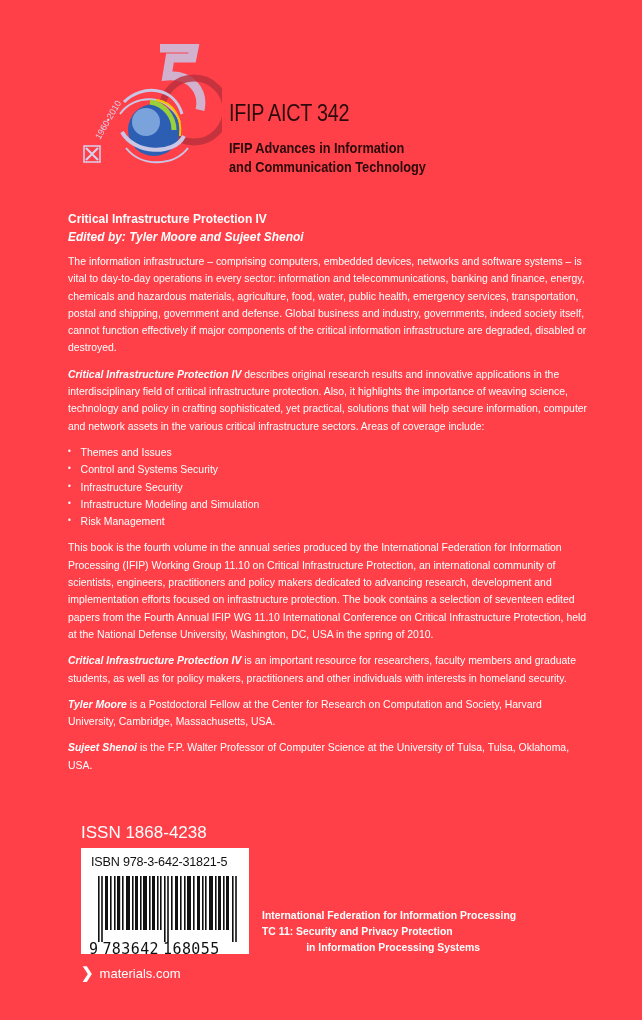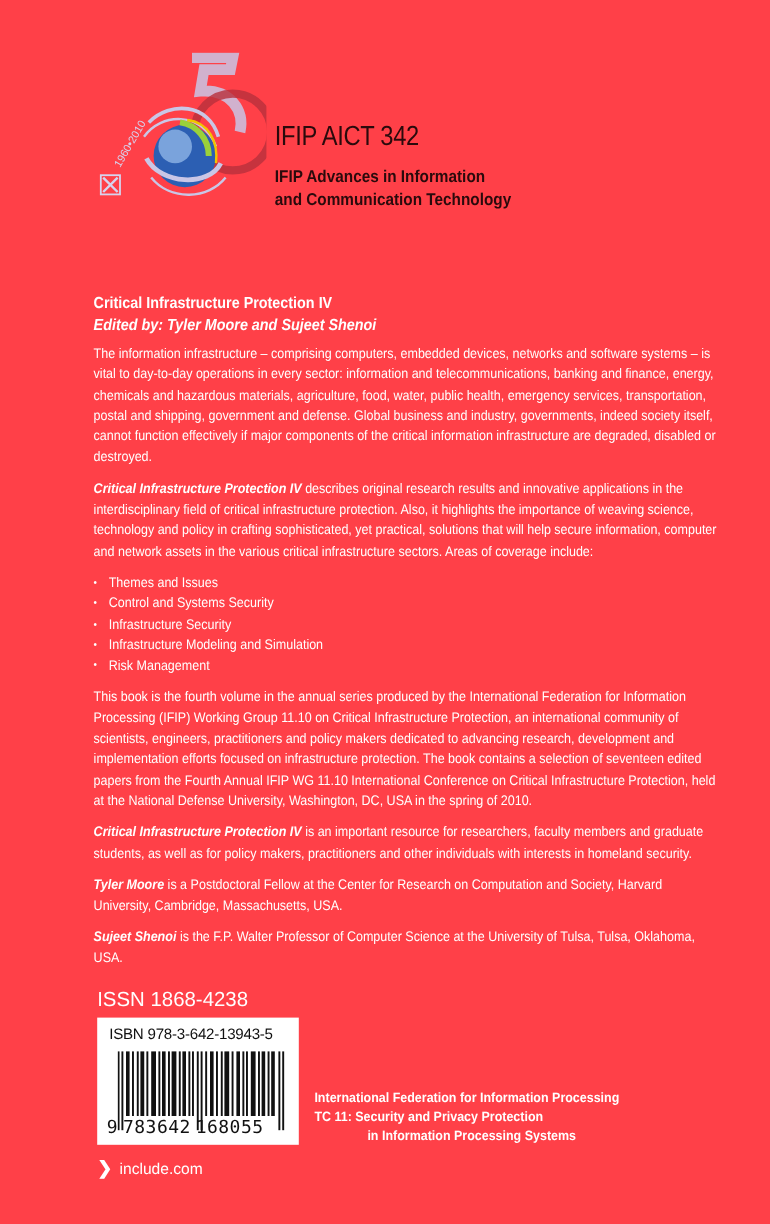--- a/index.html
+++ b/index.html
@@ -6,34 +6,34 @@
   body {
     width:642px; height:1020px; overflow:hidden;
     background:#ff4048;
     font-family:"Liberation Sans", sans-serif;
     color:#fff;
     position:relative;
   }
   .logo { position:absolute; left:82px; top:44px; width:140px; height:130px; }
   .series-code { position:absolute; left:229px; top:100px; font-size:23px; color:#2a0a0c; font-family:"Liberation Sans", sans-serif; letter-spacing:-0.3px; transform:scaleX(0.86); transform-origin:left top; }
   .series-name { position:absolute; left:229px; top:139px; font-size:14.2px; font-weight:bold; color:#2a0a0c; line-height:19px; transform:scaleX(0.9); transform-origin:left top; white-space:nowrap; }
-  .content { position:absolute; left:78px; top:210px; width:520px; font-size:11.6px; line-height:17.3px;margin-top:34px; }
+  .content { position:absolute; left:68px; top:210px; width:520px; font-size:11.6px; line-height:17.3px; }
   .content .cond { transform:scaleX(0.9); transform-origin:left top; width:578px; }
   .book-title { font-weight:bold; font-size:13.3px; line-height:18px; }
   .editors { font-weight:bold; font-style:italic; font-size:13.3px; line-height:18px; margin-bottom:6px; }
   p { margin:0 0 9px 0; }
   .em { font-weight:bold; font-style:italic; }
   ul { list-style:none; margin:0 0 9px 0; padding:0; }
   ul li { position:relative; padding-left:14px; line-height:17.3px; }
   ul li::before { content:"•"; position:absolute; left:0; top:0; font-size:9px; }
   .issn { position:absolute; left:81px; top:823px; font-size:17px; }
   .barcode-box { position:absolute; left:81px; top:848px; width:168px; height:106px; background:#fff; color:#111; }
   .isbn-label { position:absolute; left:10px; top:7px; font-size:12.6px; letter-spacing:-0.2px; white-space:nowrap; }
   .bars { position:absolute; left:17px; top:28px; width:140px; height:66px; }
-  .barnum { position:absolute; left:8px; top:82px; font-size:15px; font-family:"DejaVu Sans Mono", monospace; background:transparent; letter-spacing:0.4px; }
+  .barnum { position:absolute; left:8px; top:92px; font-size:15px; font-family:"DejaVu Sans Mono", monospace; background:transparent; letter-spacing:0.4px; }
   .barnum span.gap { display:inline-block; width:4px; }
   .org { position:absolute; left:262px; top:907px; font-size:11.3px; font-weight:bold; line-height:16px; transform:scaleX(0.92); transform-origin:left top; white-space:nowrap; }
   .org .indent { padding-left:48px; }
   .springer { position:absolute; left:81px; top:964px; font-size:13px; display:flex; align-items:center; gap:6px; }
   .chev { font-weight:bold; font-size:15px; }
 </style>
 </head>
 <body>
 
 <div class="logo">
@@ -89,21 +89,21 @@
 
     <p><span class="em">Tyler Moore</span><span> is a Postdoctoral Fellow at the Center for Research on Computation and Society, Harvard University, Cambridge, Massachusetts, USA.</span></p>
 
     <p><span class="em">Sujeet Shenoi</span><span> is the F.P. Walter Professor of Computer Science at the University of Tulsa, Tulsa, Oklahoma, USA.</span></p>
   </div>
 </div>
 
 <div class="issn">ISSN 1868-4238</div>
 
 <div class="barcode-box">
-  <div class="isbn-label">ISBN 978-3-642-13943-5</div>
+  <div class="isbn-label">ISBN 978-3-642-31821-5</div>
   <svg class="bars" viewBox="0 0 140 66" preserveAspectRatio="none">
     <g fill="#111">
       <rect x="0" y="0" width="1.6" height="66"></rect>
         <rect x="3.2" y="0" width="1.6" height="66"></rect>
       <rect x="7" y="0" width="3" height="54"></rect>
         <rect x="12" y="0" width="1.6" height="54"></rect>
       <rect x="16" y="0" width="1.6" height="54"></rect>
         <rect x="19" y="0" width="3.2" height="54"></rect>
       <rect x="24" y="0" width="1.6" height="54"></rect>
         <rect x="28" y="0" width="4" height="54"></rect>
@@ -141,14 +141,14 @@
 </div>
 
 <div class="org">
   <div>International Federation for Information Processing</div>
   <div>TC 11: Security and Privacy Protection</div>
   <div class="indent">in Information Processing Systems</div>
 </div>
 
 <div class="springer">
   <span class="chev">❯</span>
-  <span>include.com</span>
+  <span>materials.com</span>
 </div>
 
 </body></html>

